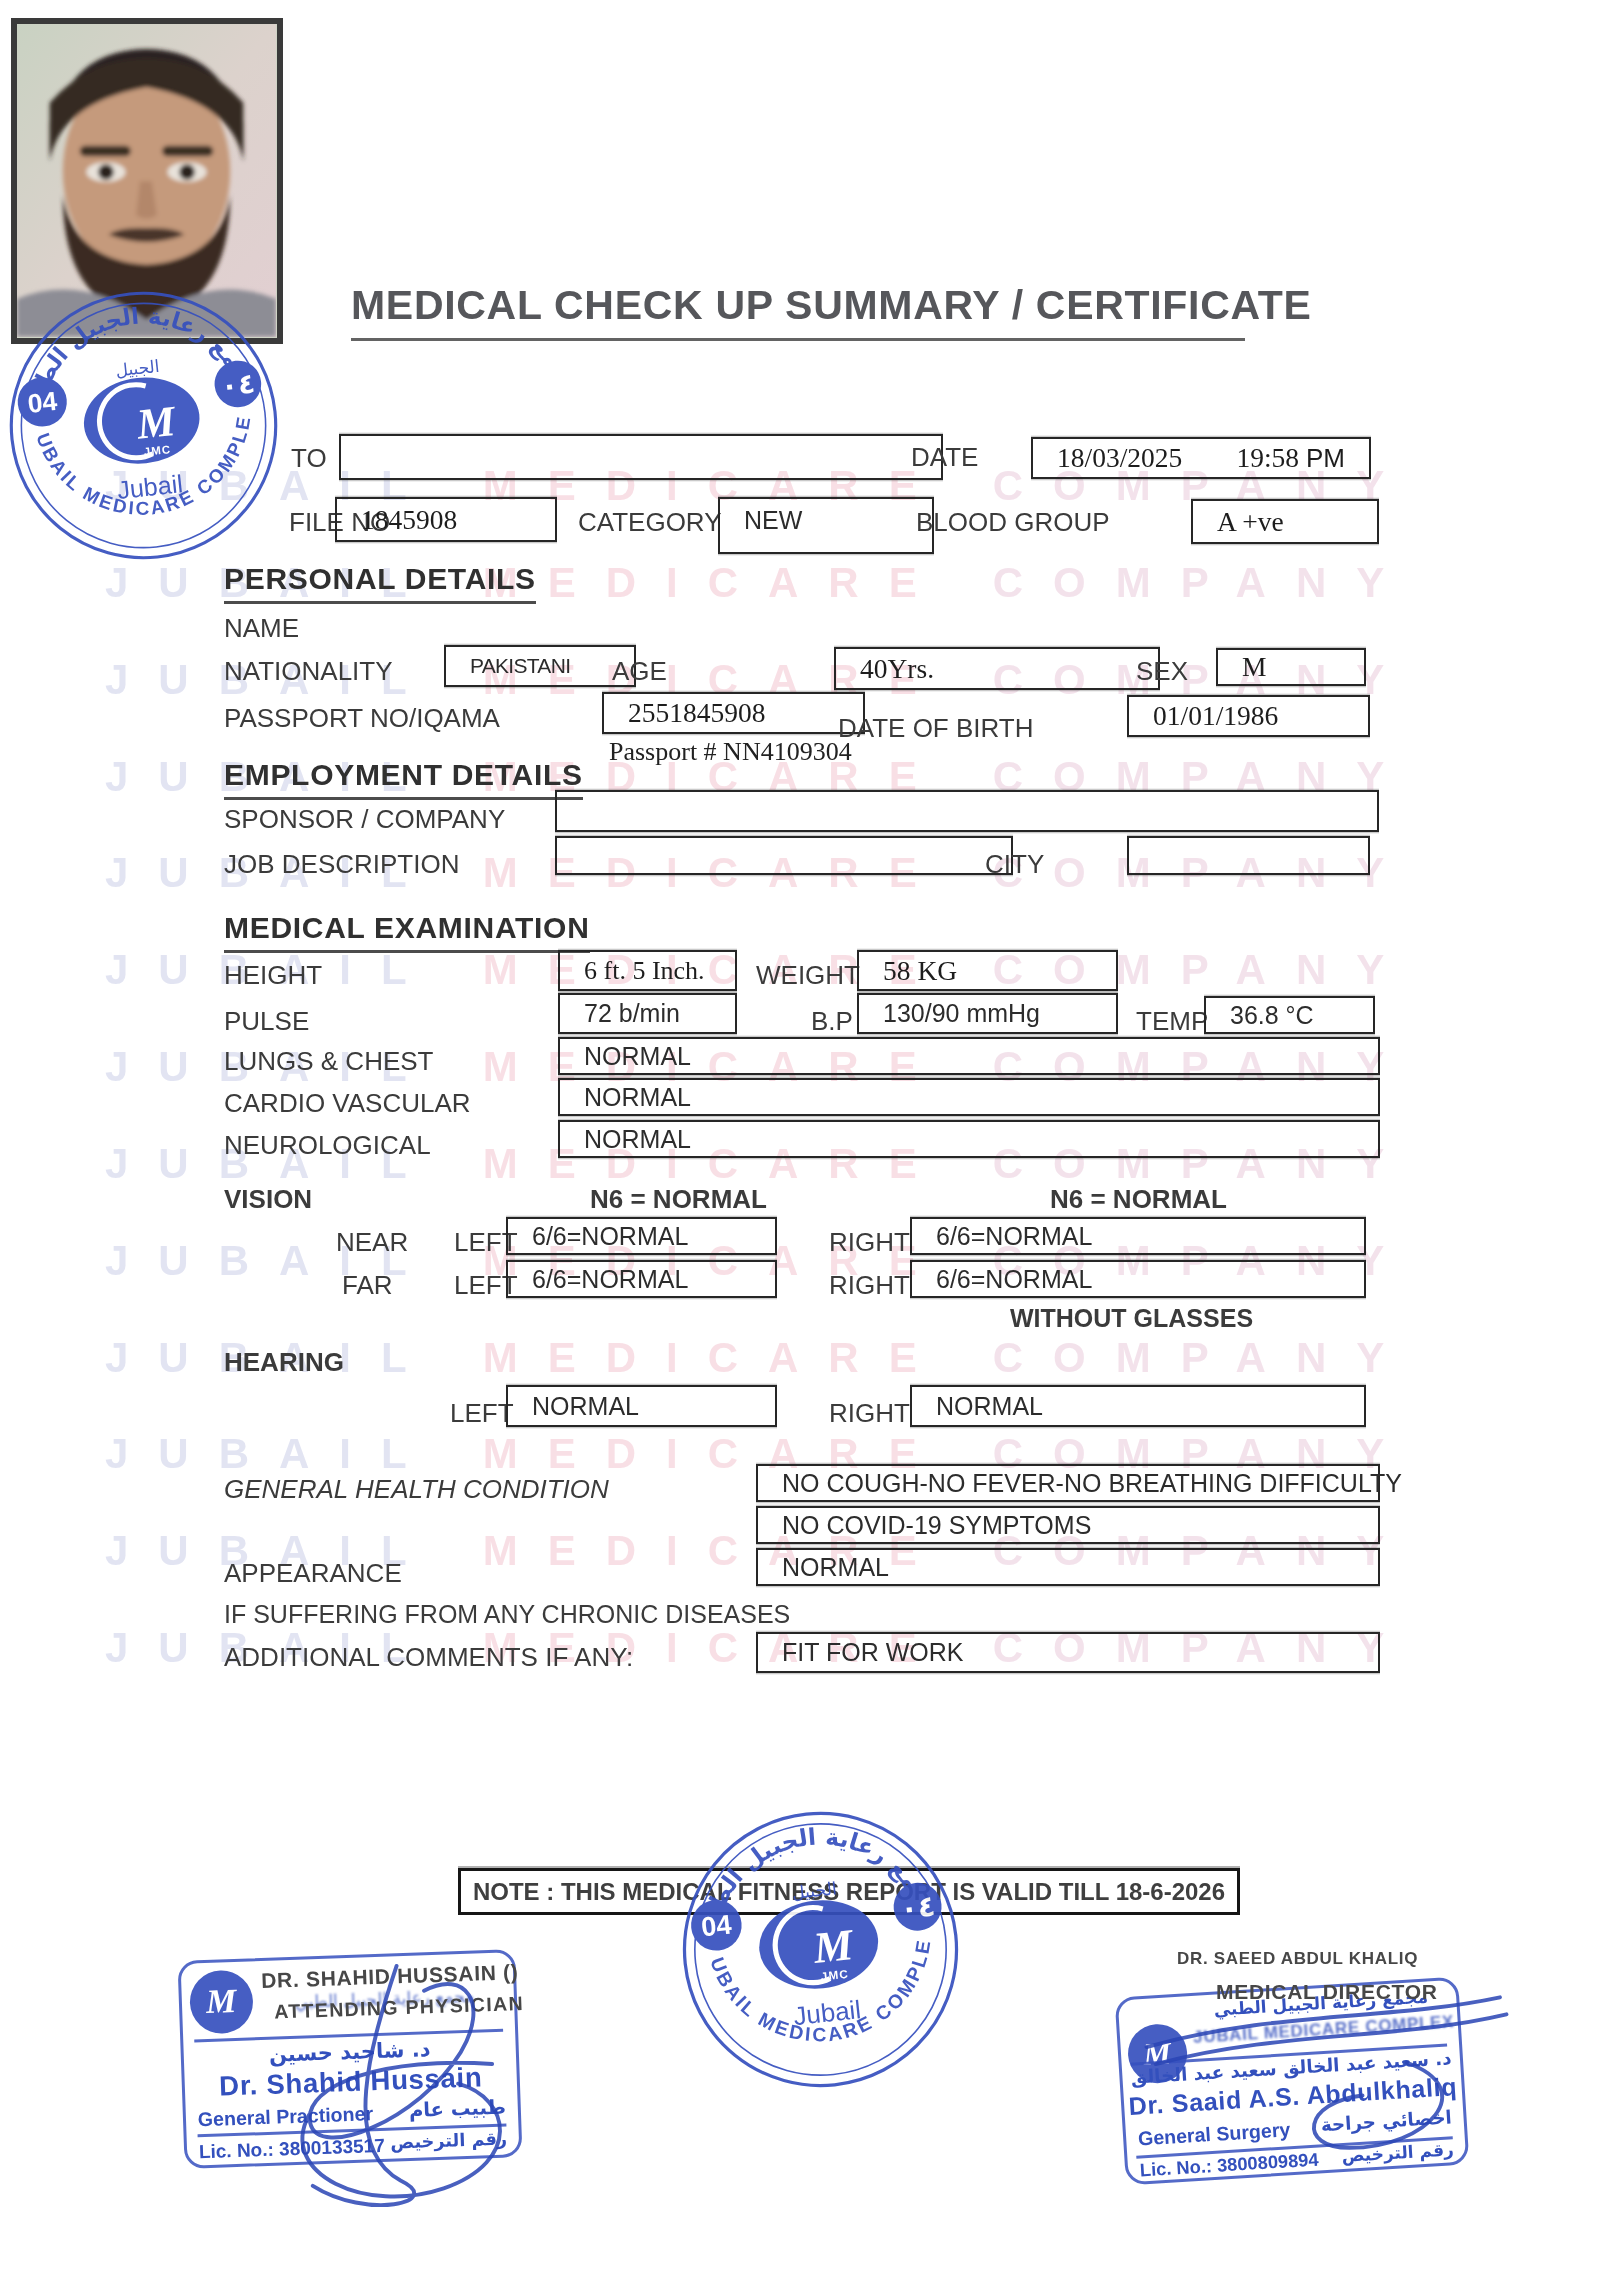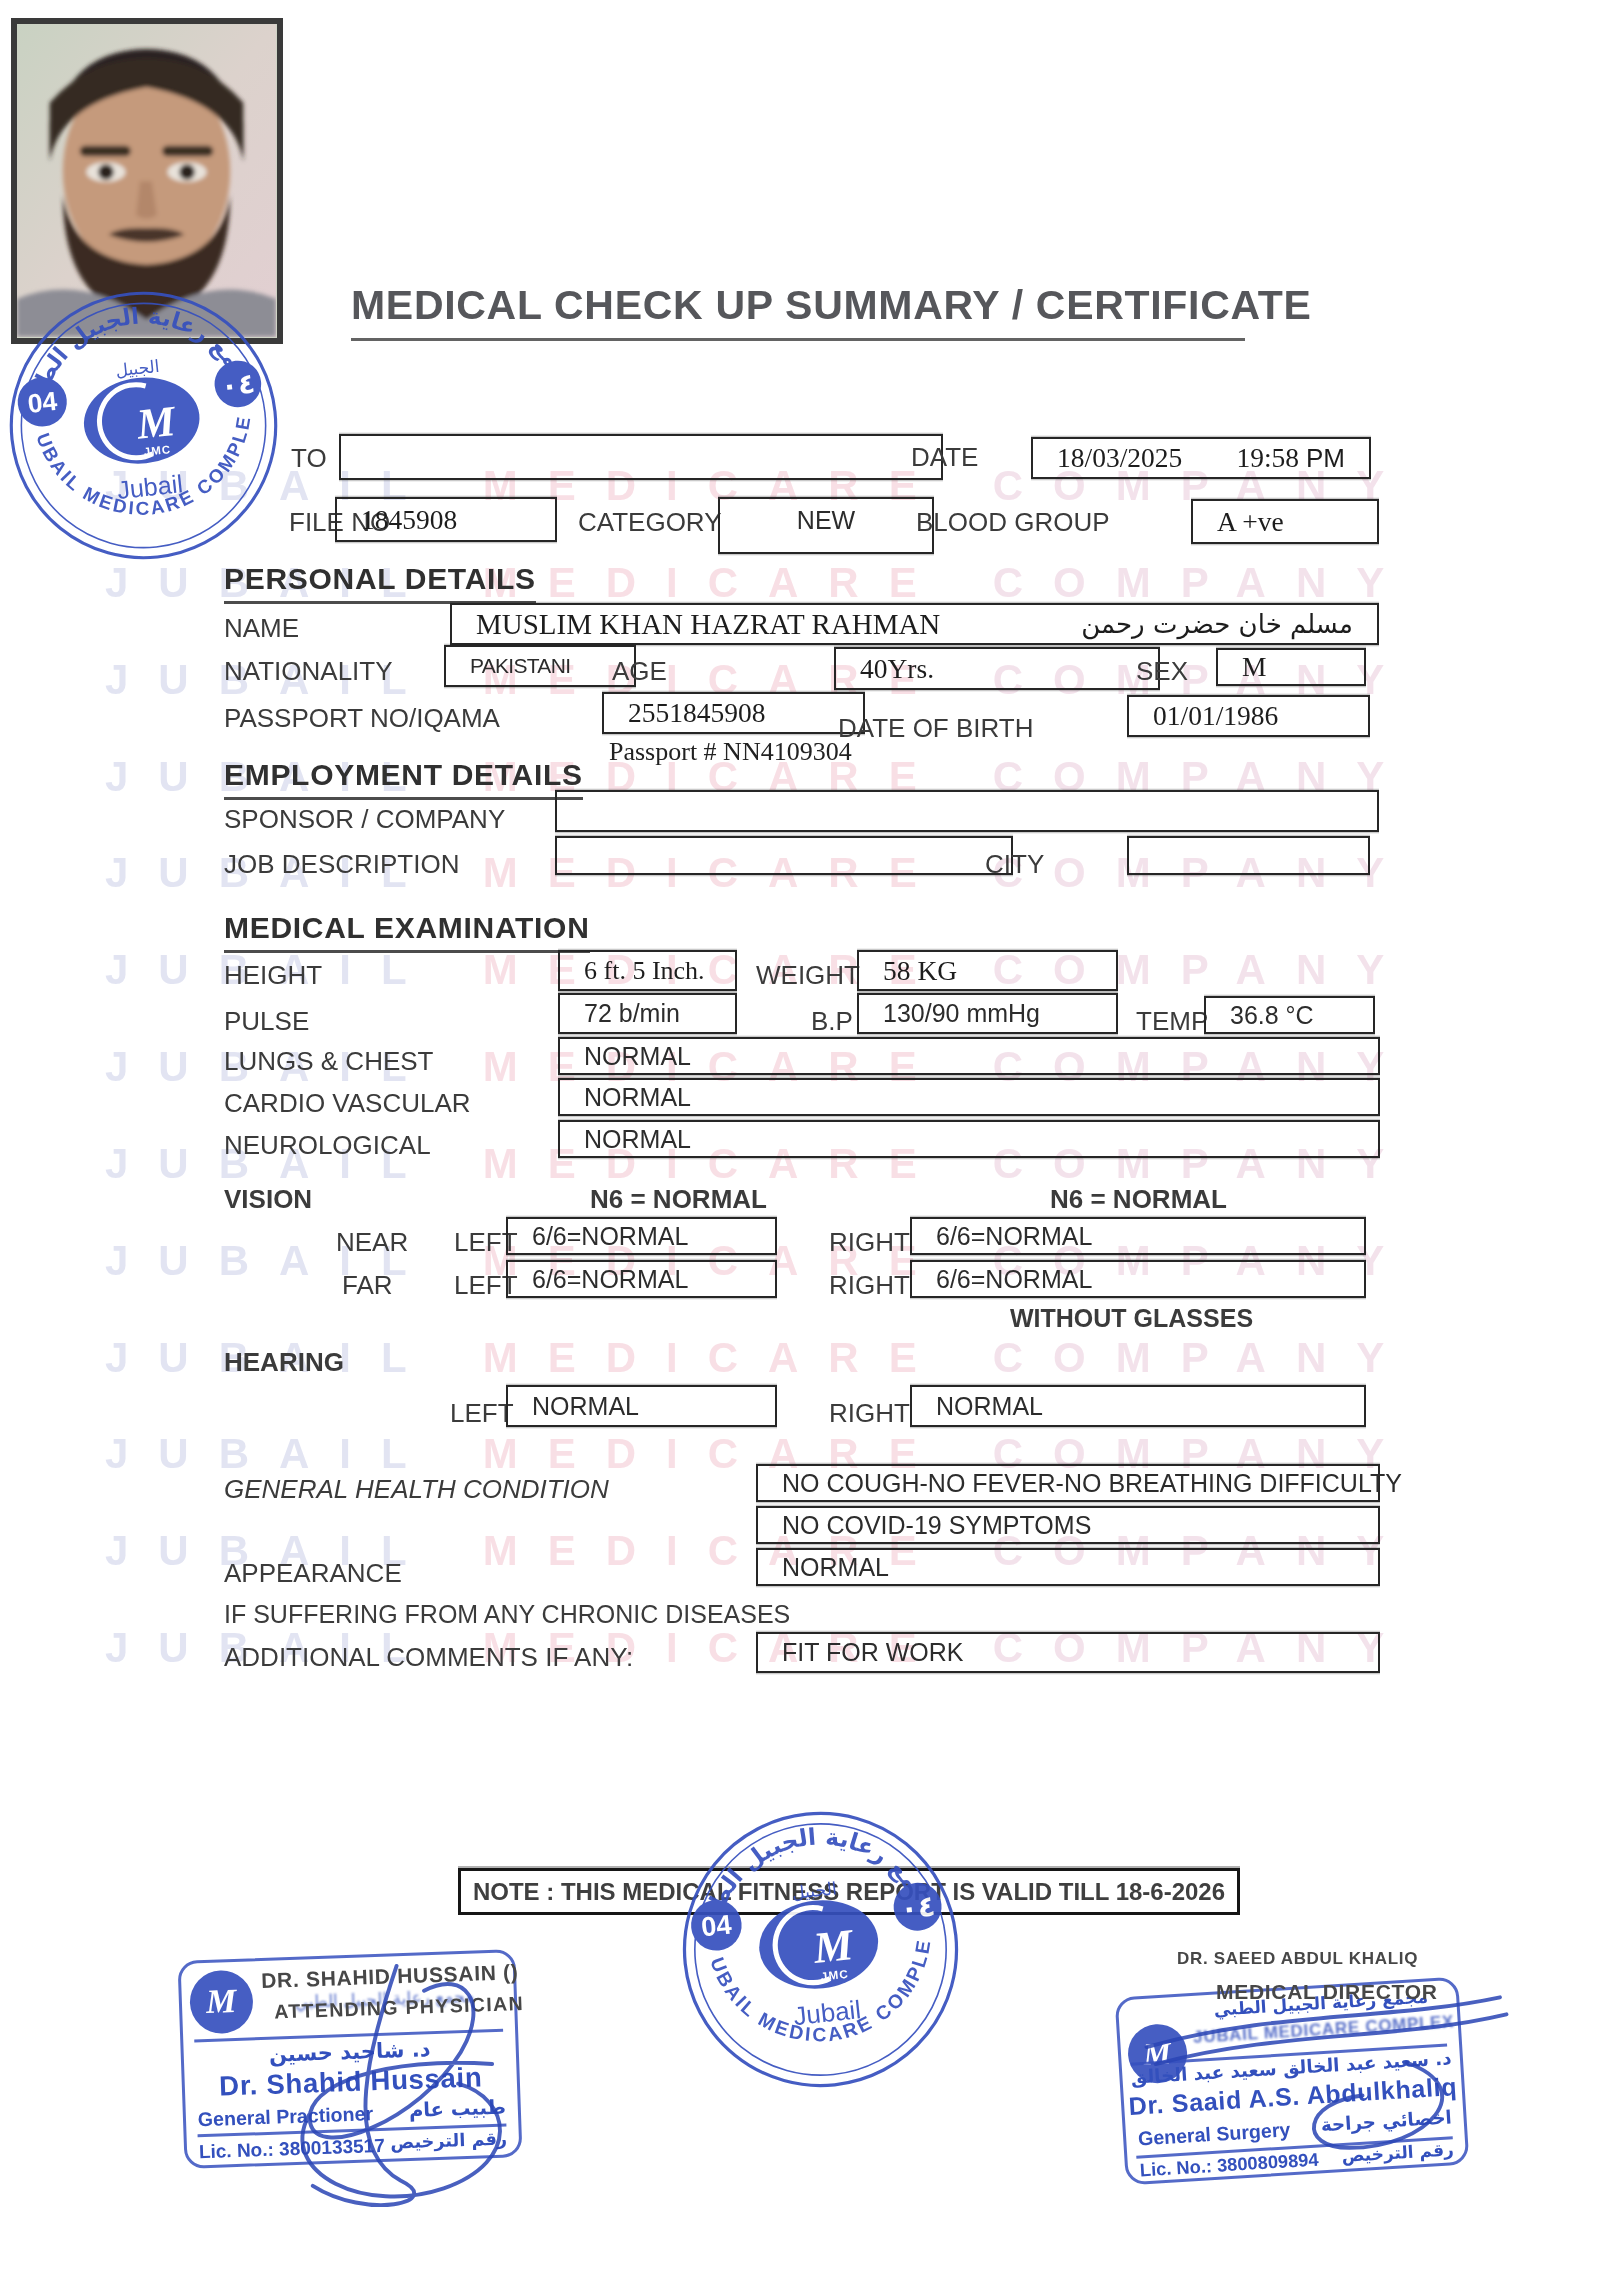--- a/index.html
+++ b/index.html
@@ -111,35 +111,30 @@
     <span class="spread"></span>
     <span>19:58</span>&nbsp;
     <span style="font-family:'Liberation Sans',sans-serif;font-size:26px;">PM</span>
   </div>
 
   <div class="lbl" style="left:289px;top:509px;">FILE NO</div>
   <div class="box" style="left:335px;top:497px;width:170px;height:41px;">
     <span>1845908</span>
   </div>
   <div class="lbl" style="left:578px;top:509px;">CATEGORY</div>
-  <div class="box sans" style="left:718px;top:497px;width:164px;height:46px;align-items:flex-start;padding-top:6.5px;justify-content:center;">
+  <div class="box sans" style="left:718px;top:497px;width:164px;height:46px;align-items:flex-start;padding-top:6.5px;">
     <span>NEW</span>
   </div>
   <div class="lbl" style="left:916px;top:509px;">BLOOD GROUP</div>
   <div class="box" style="left:1191px;top:499px;width:136px;height:41px;">
     <span>A +ve</span>
   </div>
 
   <div class="heading" style="left:224px;top:564px;">PERSONAL DETAILS</div>
   <div class="lbl" style="left:224px;top:615px;">NAME</div>
-  <div class="box" style="left:450px;top:603px;width:877px;height:38px;font-size:29px;">
-    <span>MUSLIM KHAN HAZRAT RAHMAN</span>
-    <span class="spread"></span>
-    <span class="ar" style="font-size:26px;">مسلم خان حضرت رحمن</span>
-  </div>
   <div class="lbl" style="left:224px;top:658px;">NATIONALITY</div>
   <div class="box sans" style="left:444px;top:645px;width:140px;height:38px;font-size:21px;letter-spacing:-0.7px;">
     <span>PAKISTANI</span>
   </div>
   <div class="lbl" style="left:612px;top:658px;">AGE</div>
   <div class="box" style="left:834px;top:647px;width:274px;height:39px;">
     <span>40Yrs.</span>
   </div>
   <div class="lbl" style="left:1136px;top:658px;">SEX</div>
   <div class="box" style="left:1216px;top:648px;width:98px;height:34px;">

